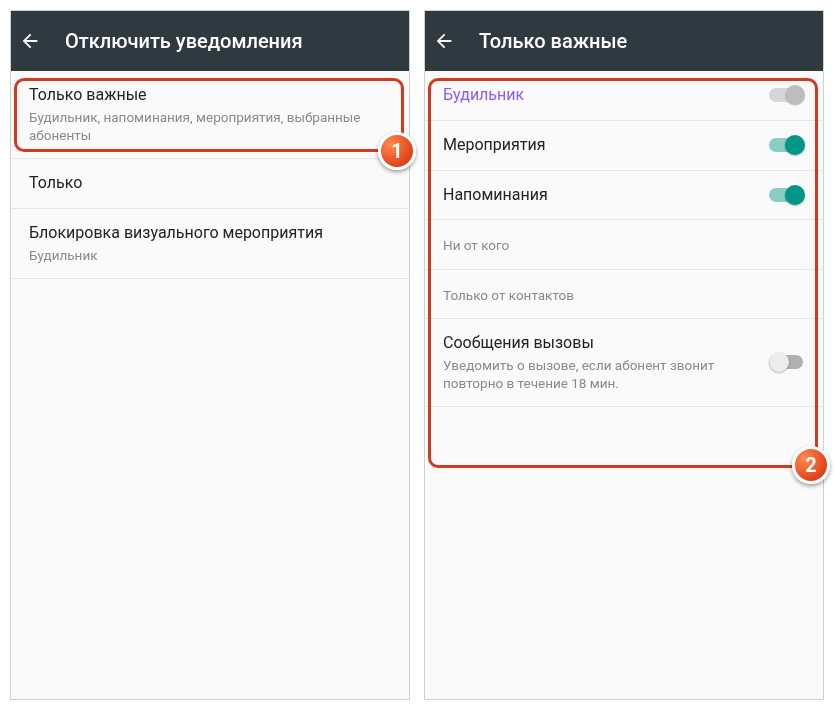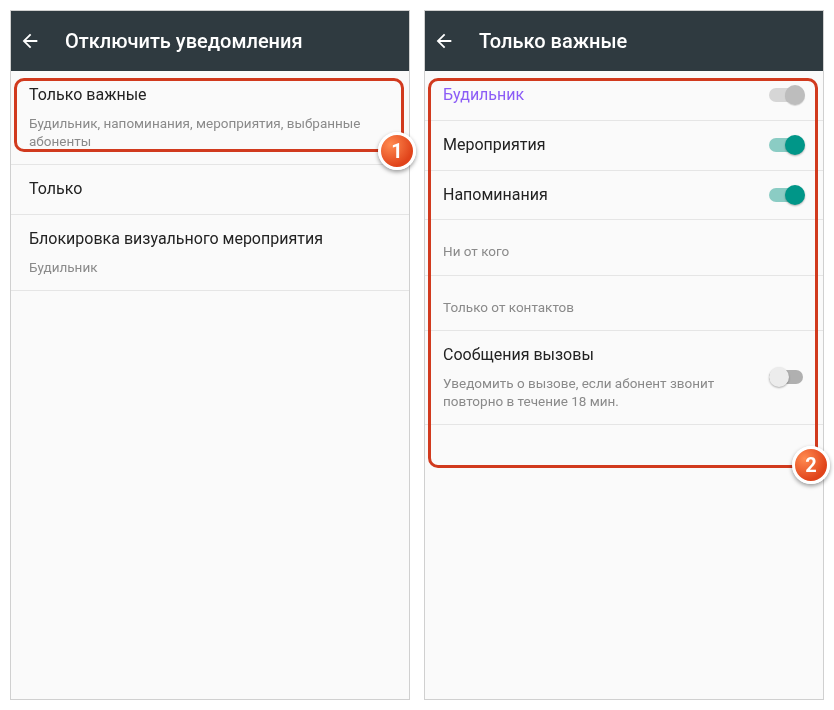--- a/index.html
+++ b/index.html
@@ -52,21 +52,21 @@
   .list-item .texts { flex: 1; padding-right: 10px; }
   .list-item .primary {
     font-size: 16px;
     color: #222;
     line-height: 1.3;
   }
   .list-item .secondary {
     font-size: 13.5px;
     color: #8a8a8a;
     line-height: 1.35;
-    margin-top: 8px;
+    margin-top: 2px;
   }
   .list-item.disabled .primary { color: #8b5cf6; }
 
   .switch {
     width: 36px;
     height: 20px;
     border-radius: 20px;
     position: relative;
     flex-shrink: 0;
   }

